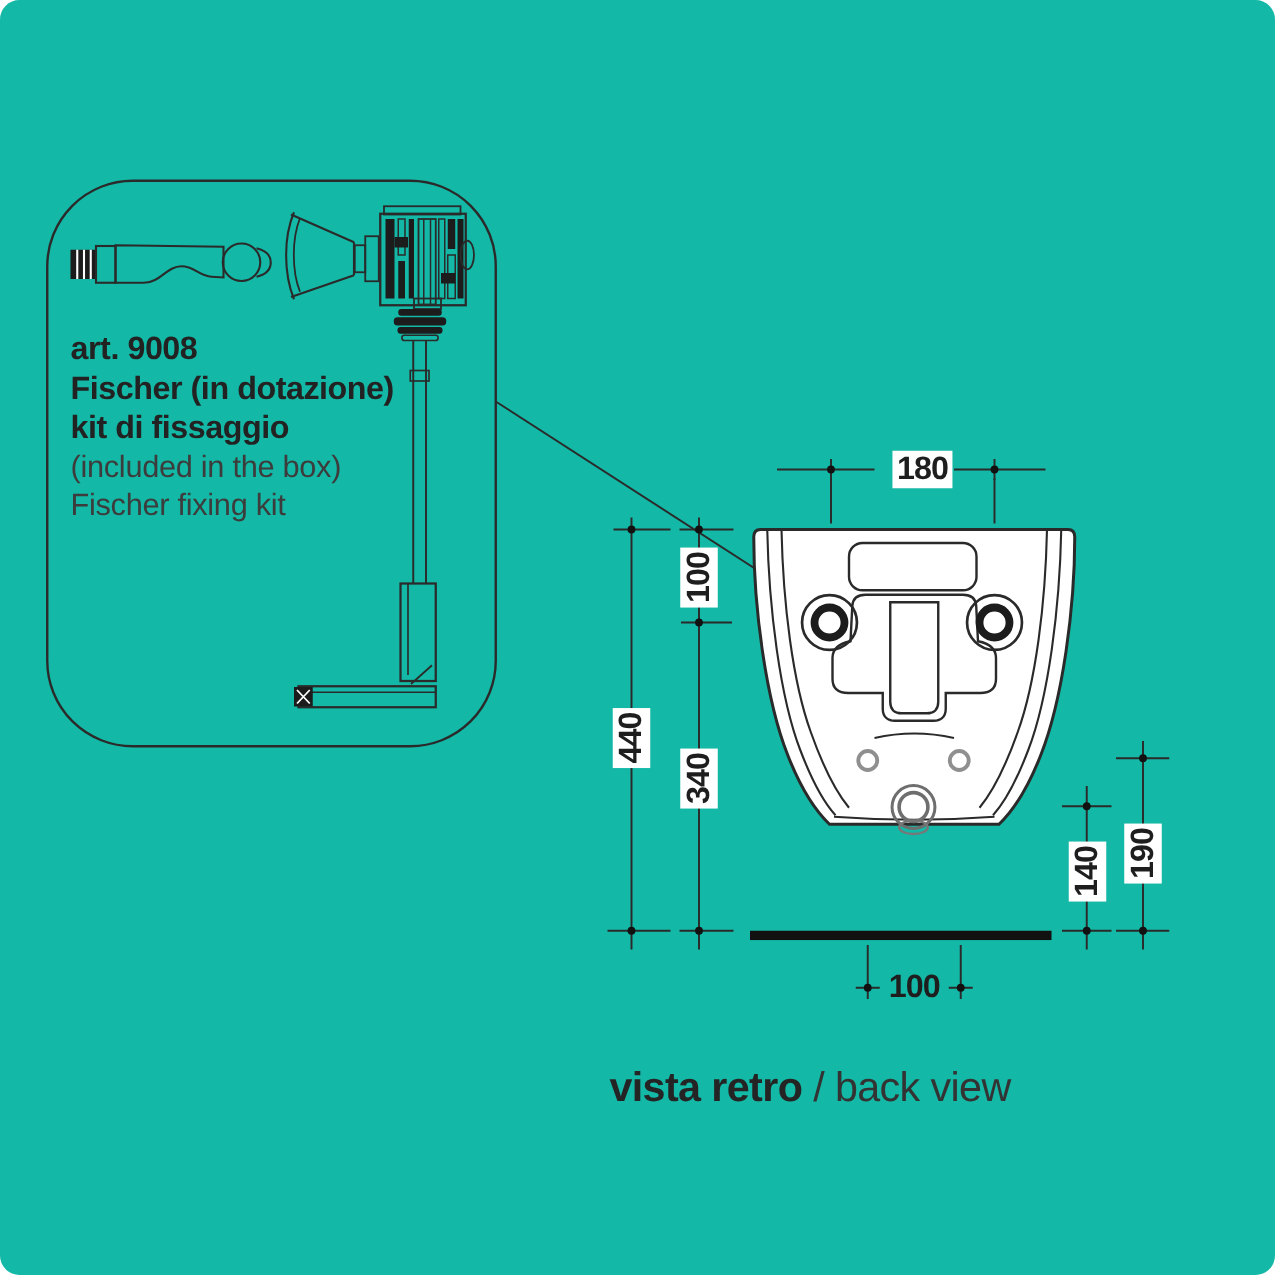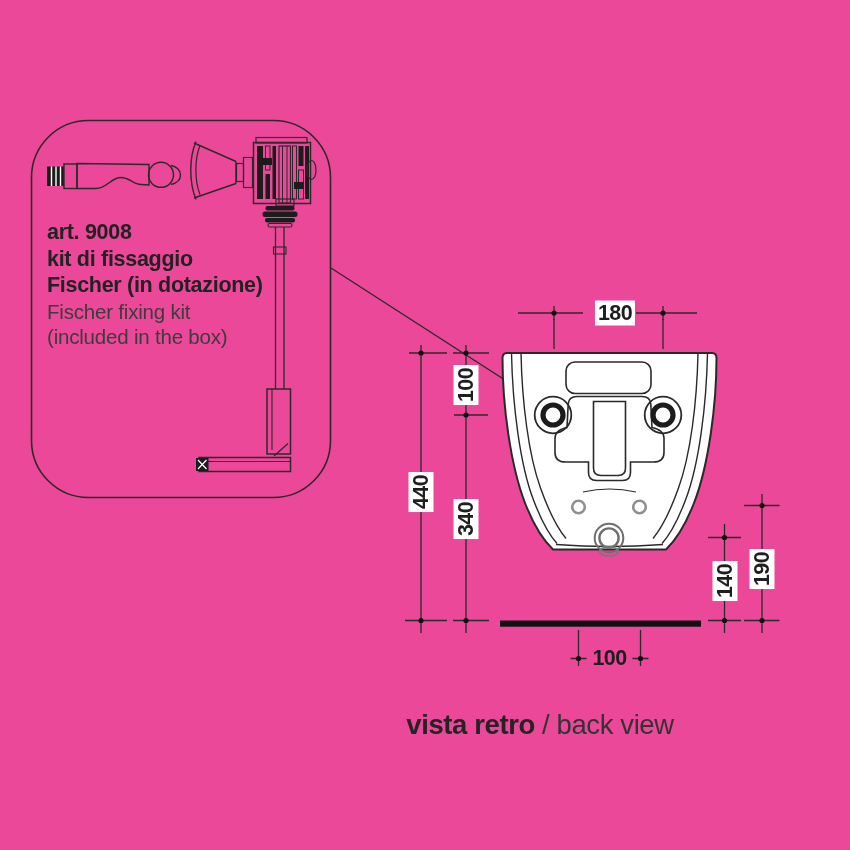--- a/index.html
+++ b/index.html
@@ -1,18 +1,19 @@
 <!DOCTYPE html>
 <html><head>
 <meta charset="utf-8">
 <style>
   html,body{margin:0;padding:0;background:#fff;}
   .canvas{
-    position:relative;width:850px;height:850px;background:#ec4899;overflow:hidden;
+    position:relative;width:850px;height:850px;background:#14b8a6;overflow:hidden;
     font-family:"Liberation Sans",sans-serif;
+    border-radius:13px;
   }
   .canvas svg{position:absolute;left:0;top:0;}
   .dim{
     position:absolute;font:700 21.5px "Liberation Sans",sans-serif;color:#1e1e1e;
     background:#fff;padding:0 3px;transform:translate(-50%,-50%);
     letter-spacing:-0.6px;white-space:nowrap;z-index:3;
   }
   .dim.rot{transform:translate(-50%,-50%) rotate(-90deg);}
   .kit-caption{position:absolute;left:47px;top:219px;z-index:3;}
   .kit-caption .b{font-weight:700;font-size:21.5px;line-height:26.5px;color:#222;letter-spacing:-0.3px;}
@@ -166,24 +167,24 @@
           <path d="M570.5,658.5 H586.5 M632.5,658.5 H648.5"></path>
           <circle cx="578.5" cy="658.5" r="2.6" fill="#111" stroke="none"></circle>
           <circle cx="640.5" cy="658.5" r="2.6" fill="#111" stroke="none"></circle>
         </g>
       </g>
     </g>
   </svg>
 
   <div class="kit-caption">
     <div class="b">art. 9008</div>
+    <div class="b">Fischer (in dotazione)</div>
     <div class="b">kit di fissaggio</div>
-    <div class="b">Fischer (in dotazione)</div>
+    <div class="r">(included in the box)</div>
     <div class="r">Fischer fixing kit</div>
-    <div class="r">(included in the box)</div>
   </div>
 
   <div class="dim" style="left:615px;top:312.5px;">180</div>
   <div class="dim rot" style="left:466px;top:384.5px;">100</div>
   <div class="dim rot" style="left:421px;top:492px;">440</div>
   <div class="dim rot" style="left:466px;top:518.5px;">340</div>
   <div class="dim rot" style="left:724.5px;top:580.5px;">140</div>
   <div class="dim rot" style="left:762px;top:569px;">190</div>
   <div class="dim" style="left:609.5px;top:657.5px;background:transparent;">100</div>
 

